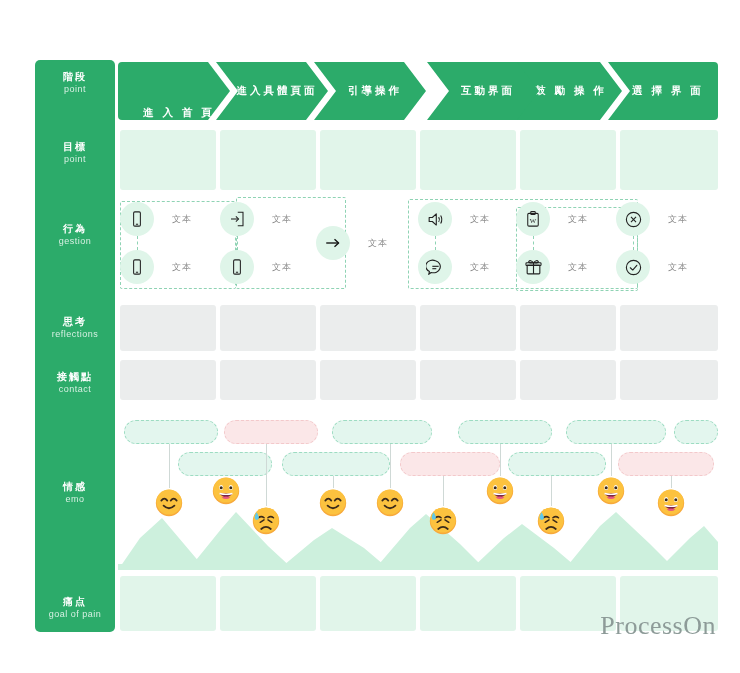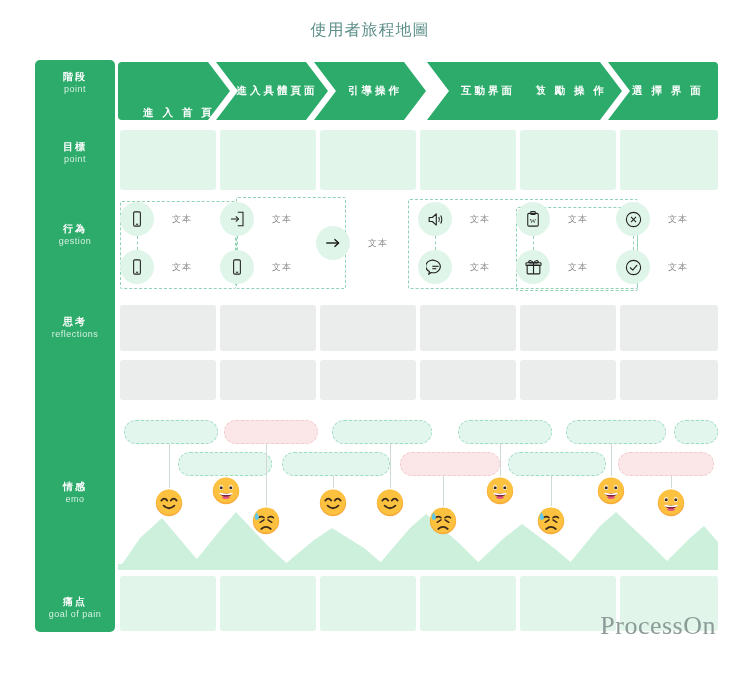--- a/index.html
+++ b/index.html
@@ -94,38 +94,41 @@
     position: absolute; right: 24px; bottom: 32px;
     font-family: "Liberation Serif", "DejaVu Serif", serif;
     font-size: 26px; color: #8d9b98; letter-spacing: .5px;
   }
 </style>
 </head>
 <body>
 
 <div id="page">
 
-  <div class="title">使用者旅程地圖</div>
 
   <div class="sidebar" id="sidebar">
       <div class="side-row" style="top: 10px;">
         <div class="side-cn">階段</div>
         <div class="side-en">point</div>
       </div>
       <div class="side-row" style="top: 80px;">
         <div class="side-cn">目標</div>
         <div class="side-en">point</div>
       </div>
       <div class="side-row" style="top: 162px;">
         <div class="side-cn">行為</div>
         <div class="side-en">gestion</div>
       </div>
       <div class="side-row" style="top: 255px;">
         <div class="side-cn">思考</div>
         <div class="side-en">reflections</div>
+      </div>
+      <div class="side-row" style="top: 310px;">
+        <div class="side-cn">接觸點</div>
+        <div class="side-en">contact</div>
       </div>
       <div class="side-row" style="top: 420px;">
         <div class="side-cn">情感</div>
         <div class="side-en">emo</div>
       </div>
       <div class="side-row" style="top: 535px;">
         <div class="side-cn">痛点</div>
         <div class="side-en">goal of pain</div>
       </div>
     </div>

